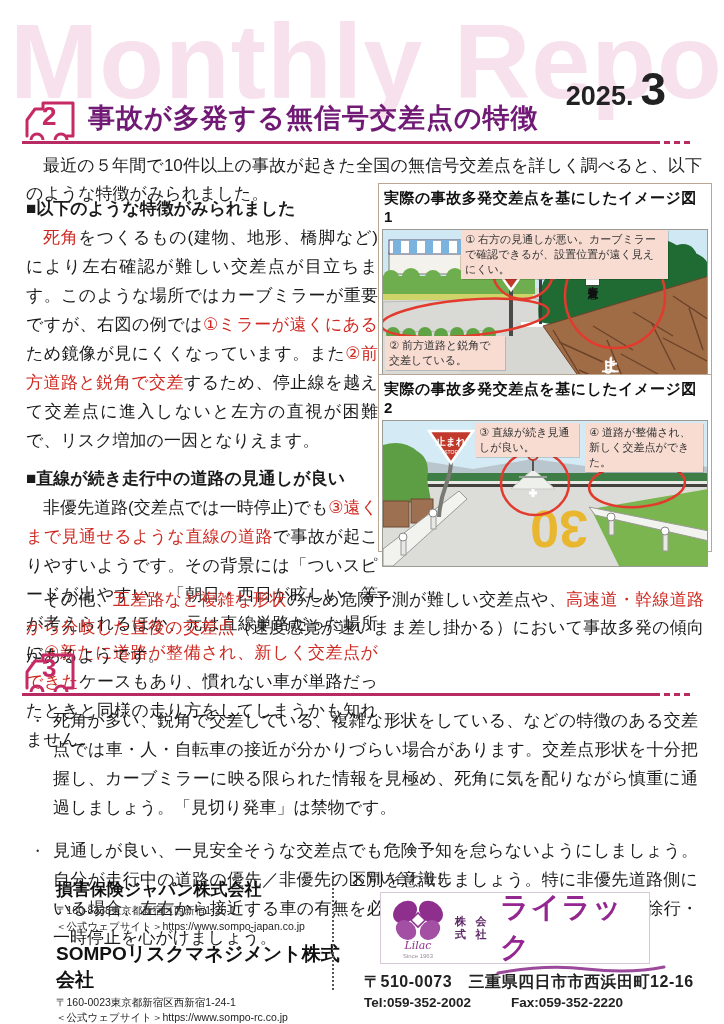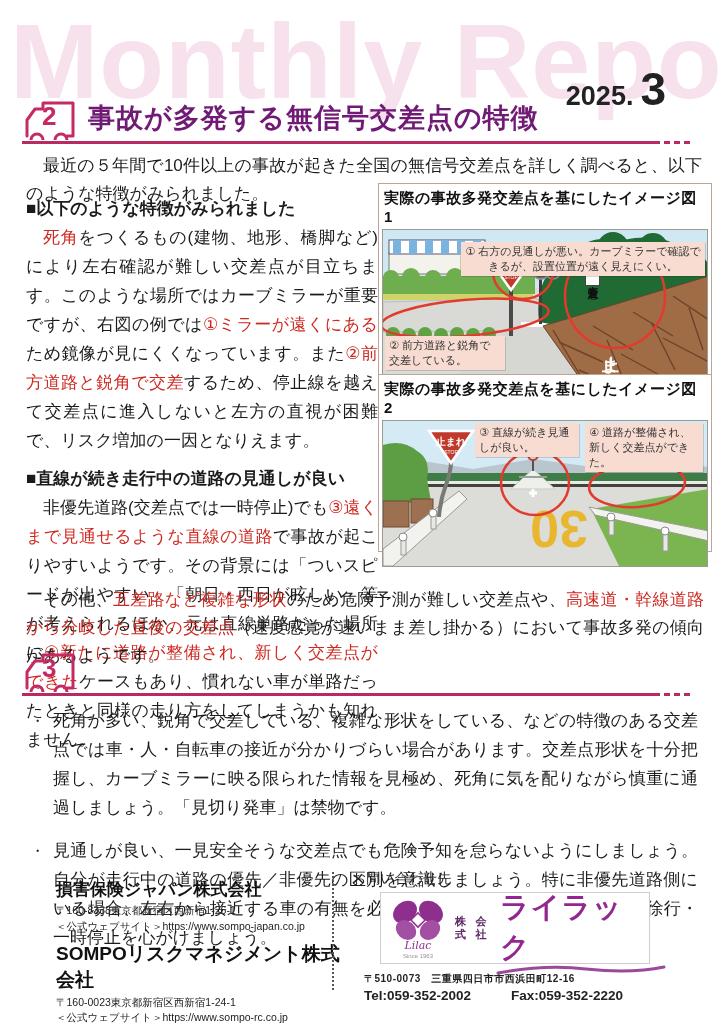--- a/index.html
+++ b/index.html
@@ -71,21 +71,21 @@
   .logo-box {
     margin-left:28px; width:270px; height:72px; border:1px solid #d6c9d6; background:#fff;
     display:flex; align-items:center; padding:3px 6px; gap:6px;
   }
   .logo-mark { position:relative; width:62px; height:64px; flex:0 0 auto; }
   .logo-right { display:flex; align-items:center; gap:4px; }
   .kk { display:flex; flex-direction:row; font-size:11px; font-weight:bold; color:#5d2a66; line-height:1.15; }
   .brand-wrap { position:relative; }
   .brand { font-size:29px; font-weight:bold; color:#93278f; letter-spacing:1px;font-family:Liberation Serif, serif; }
   .swoosh { position:absolute; left:-4px; bottom:-9px; }
-  .addr1 { font-size:10px; font-weight:bold; color:#222; margin:8px 0 2px 12px; letter-spacing:0.5px; }
+  .addr1 { font-size:16px; font-weight:bold; color:#222; margin:8px 0 2px 12px; letter-spacing:0.5px; }
   .telfax { display:flex; gap:40px; font-size:13.5px; font-weight:bold; color:#222; margin-left:12px; }
 </style>
 </head>
 <body>
 
 <div class="page">
 
   <div class="watermark">Monthly Report</div>
 
   <div class="date">
@@ -198,21 +198,21 @@
           <circle cx="158" cy="40" r="9" fill="#62605c" stroke="#8d8a84" stroke-width="2"></circle>
           <circle cx="170" cy="42" r="7" fill="#55534f" stroke="#8d8a84" stroke-width="1.5"></circle>
         </g>
 
         <g fill="none" stroke="#e23b2e" stroke-width="2.5">
           <ellipse cx="140" cy="42" rx="30" ry="27"></ellipse>
           <ellipse cx="82" cy="88" rx="84" ry="18" transform="rotate(-5 82 88)"></ellipse>
           <ellipse cx="232" cy="66" rx="50" ry="52"></ellipse>
         </g>
       </svg>
-      <div class="fig-note" style="top:12px; left:78px; width:244px;text-align:center;">① 右方の見通しが悪い。カーブミラーで確認できるが、設置位置が遠く見えにくい。</div>
+      <div class="fig-note" style="top:0; left:78px; width:207px;">① 右方の見通しが悪い。カーブミラーで確認できるが、設置位置が遠く見えにくい。</div>
       <div class="fig-note" style="top:106px; left:2px; width:120px;">② 前方道路と鋭角で交差している。</div>
       <div class="v-sign" style="top:44px; left:202px;">右折注意</div>
       <div class="road-mark-v" style="top:112px; left:216px;">止まれ</div>
     </div>
   </div>
 
   <div class="figure" style="top:374px; height:178px;">
     <div class="fig-caption">実際の事故多発交差点を基にしたイメージ図 2</div>
     <div class="fig-canvas" style="height:147px;">
       <svg width="326" height="145" viewBox="0 0 326 145">

